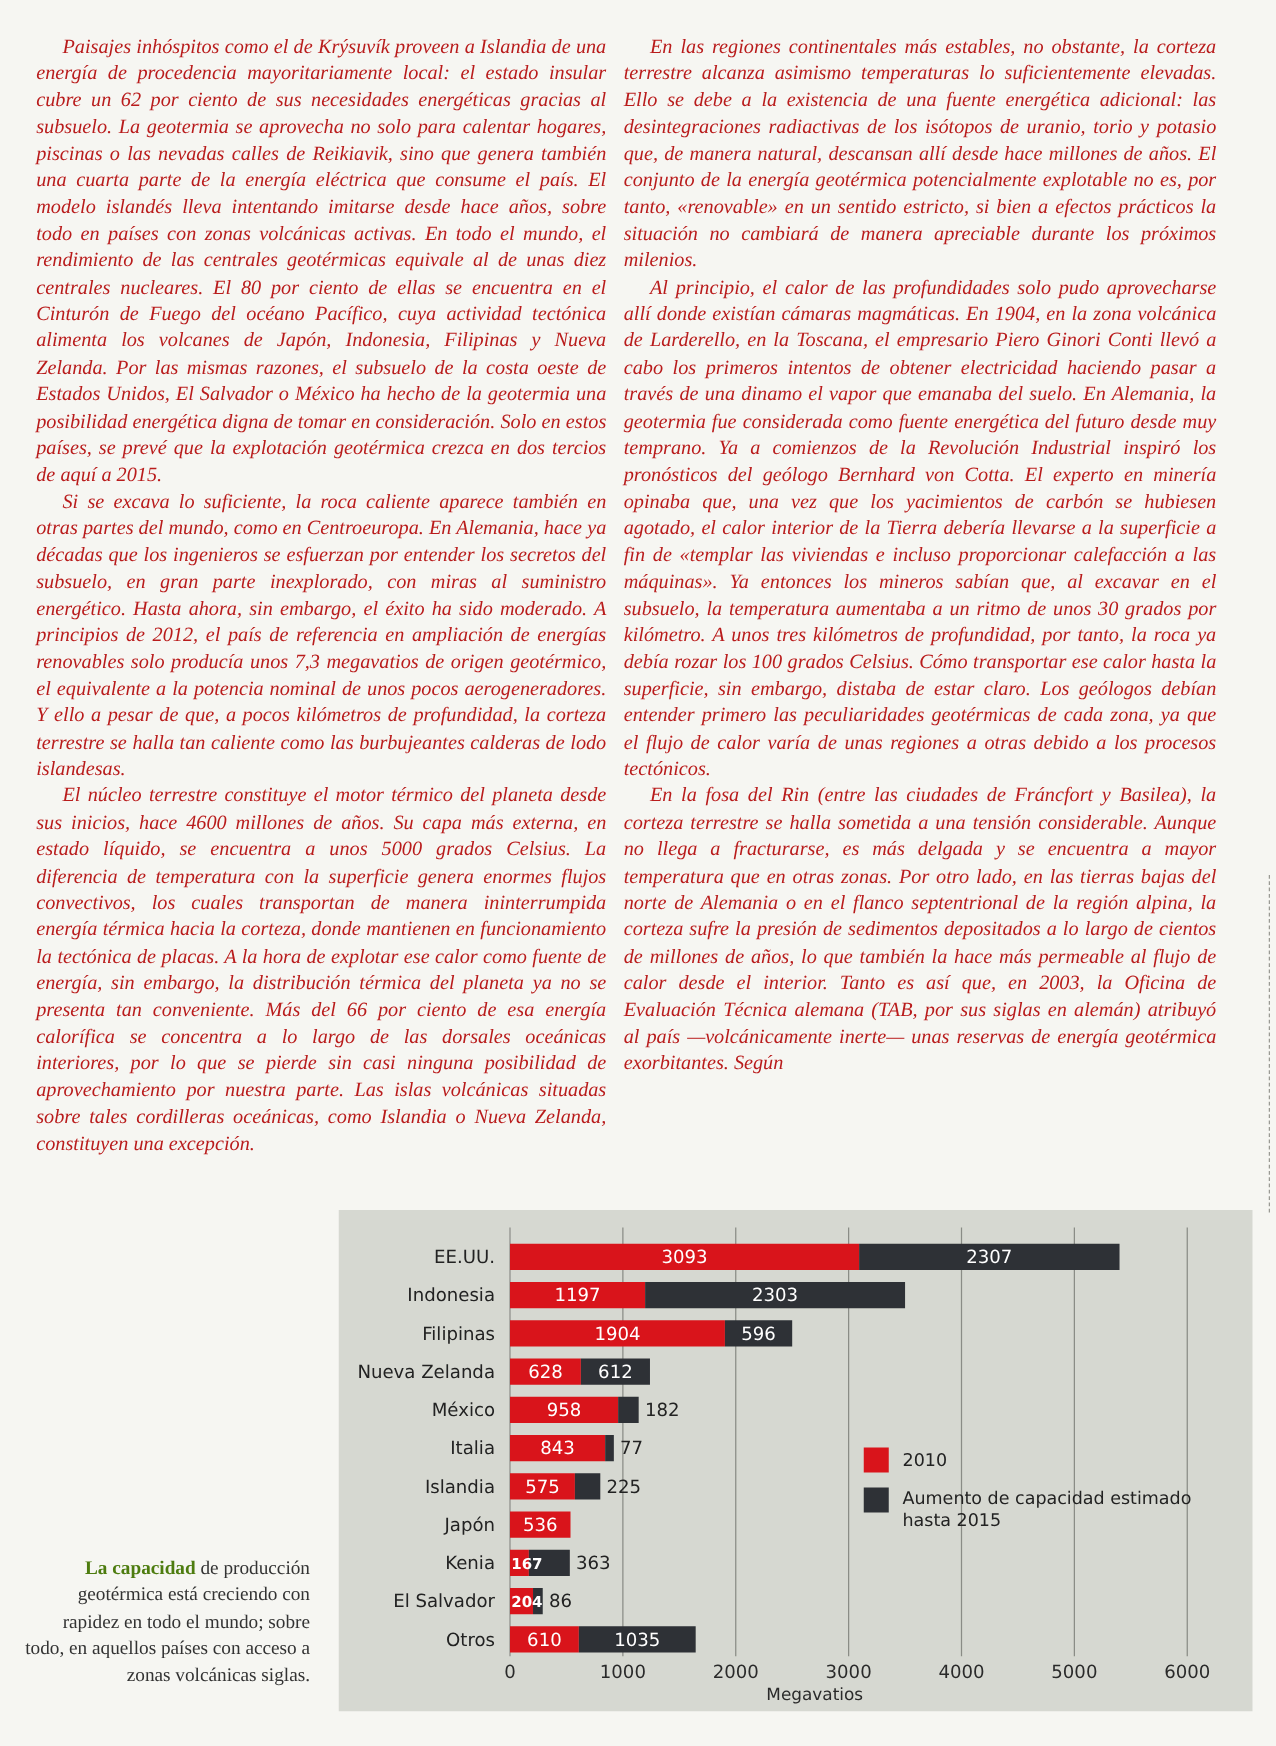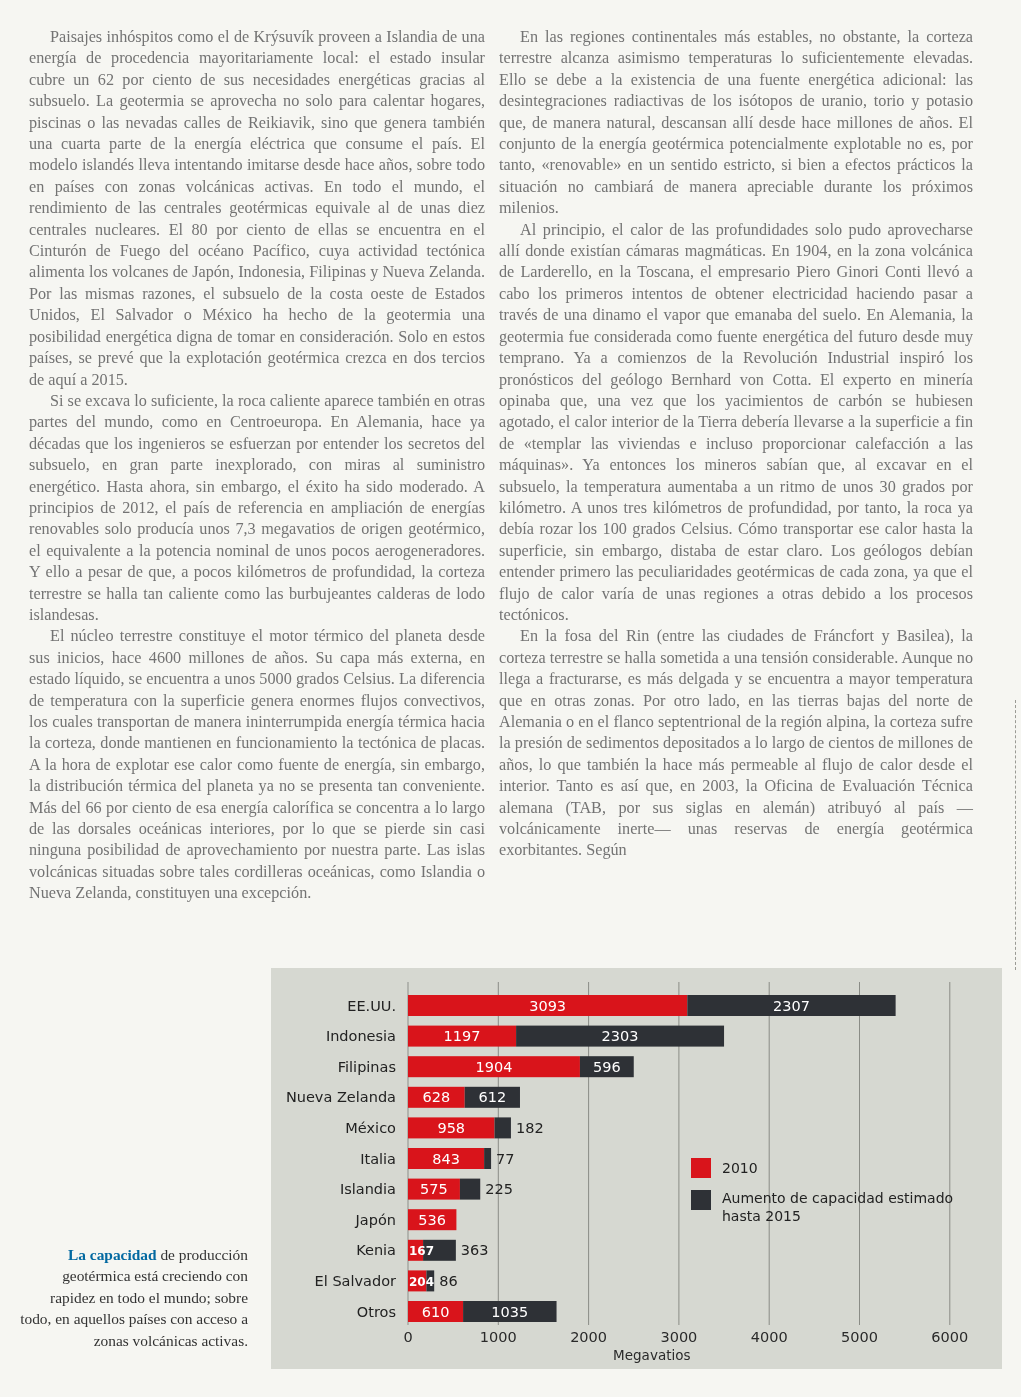--- a/index.html
+++ b/index.html
@@ -5,35 +5,35 @@
   html, body { margin: 0; padding: 0; }
   body {
     width: 1021px; height: 1397px; position: relative; overflow: hidden;
     background: #f6f6f2; color: #2a2a2a;
     font-family: "DejaVu Serif", "Liberation Serif", serif;
   }
   .col {
     position: absolute; top: 27px; width: 456px;
     font-family: "Liberation Serif", "DejaVu Serif", serif;
     font-size: 16.2px; line-height: 21.4px; text-align: justify;
-    hyphens: auto; color: #737373;
+    hyphens: auto; color: #b91c1c; font-style: italic;
   }
   .col-left { left: 29px; }
   .col-right { left: 499px; width: 474px; }
   .col p { margin: 0; text-indent: 21px; }
   .fold-line {
     position: absolute; left: 1015px; top: 700px; width: 0; height: 270px;
     border-left: 1px dashed #9a9a94;
   }
   .caption {
     position: absolute; left: 18px; top: 1244px; width: 230px;
     font-family: "Liberation Serif", "DejaVu Serif", serif;
     font-size: 15.4px; line-height: 21.4px; text-align: right; color: #333;
   }
-  .caption .lead { color: #0369a1; font-weight: bold; }
+  .caption .lead { color: #4d7c0f; font-weight: bold; }
   .chart-panel {
     position: absolute; left: 271px; top: 968px; width: 731px; height: 401px;
     background: #d6d8d1;
   }
   .chart-panel svg { position: absolute; left: 0; top: 0; }
   .cat-label, .tick-label, .axis-title, .legend-label, .val-label {
     font-family: "DejaVu Sans", "Liberation Sans", sans-serif;
   }
 </style>
 </head>
@@ -47,21 +47,21 @@
 
 <div class="col col-right">
   <p>En las regiones continentales más estables, no obstante, la corteza terrestre alcanza asimismo temperaturas lo suficientemente elevadas. Ello se debe a la existencia de una fuente energética adicional: las desintegraciones radiactivas de los isótopos de uranio, torio y potasio que, de manera natural, descansan allí desde hace millones de años. El conjunto de la energía geotérmica potencialmente explotable no es, por tanto, «renovable» en un sentido estricto, si bien a efectos prácticos la situación no cambiará de manera apreciable durante los próximos milenios.</p>
   <p>Al principio, el calor de las profundidades solo pudo aprovecharse allí donde existían cámaras magmáticas. En 1904, en la zona volcánica de Larderello, en la Toscana, el empresario Piero Ginori Conti llevó a cabo los primeros intentos de obtener electricidad haciendo pasar a través de una dinamo el vapor que emanaba del suelo. En Alemania, la geotermia fue considerada como fuente energética del futuro desde muy temprano. Ya a comienzos de la Revolución Industrial inspiró los pronósticos del geólogo Bernhard von Cotta. El experto en minería opinaba que, una vez que los yacimientos de carbón se hubiesen agotado, el calor interior de la Tierra debería llevarse a la superficie a fin de «templar las viviendas e incluso proporcionar calefacción a las máquinas». Ya entonces los mineros sabían que, al excavar en el subsuelo, la temperatura aumentaba a un ritmo de unos 30 grados por kilómetro. A unos tres kilómetros de profundidad, por tanto, la roca ya debía rozar los 100 grados Celsius. Cómo transportar ese calor hasta la superficie, sin embargo, distaba de estar claro. Los geólogos debían entender primero las peculiaridades geotérmicas de cada zona, ya que el flujo de calor varía de unas regiones a otras debido a los procesos tectónicos.</p>
   <p>En la fosa del Rin (entre las ciudades de Fráncfort y Basilea), la corteza terrestre se halla sometida a una tensión considerable. Aunque no llega a fracturarse, es más delgada y se encuentra a mayor temperatura que en otras zonas. Por otro lado, en las tierras bajas del norte de Alemania o en el flanco septentrional de la región alpina, la corteza sufre la presión de sedimentos depositados a lo largo de cientos de millones de años, lo que también la hace más permeable al flujo de calor desde el interior. Tanto es así que, en 2003, la Oficina de Evaluación Técnica alemana (TAB, por sus siglas en alemán) atribuyó al país —volcánicamente inerte— unas reservas de energía geotérmica exorbitantes. Según</p>
 </div>
 
 <div class="fold-line"></div>
 
 <div class="caption">
-  <span class="lead">La capacidad</span><span> de producción geotérmica está creciendo con rapidez en todo el mundo; sobre todo, en aquellos países con acceso a zonas volcánicas activas.</span>
+  <span class="lead">La capacidad</span><span> de producción geotérmica está creciendo con rapidez en todo el mundo; sobre todo, en aquellos países con acceso a zonas volcánicas siglas.</span>
 </div>
 
 <div class="chart-panel">
   <svg id="chart-svg" width="731" height="401">
       <line x1="137" x2="137" y1="14" y2="357" stroke="#8d8f8a" stroke-width="1"></line>
       <text x="137" y="374" text-anchor="middle" font-size="14.5" fill="#2a2a2a" class="tick-label">0</text>
       <line x1="227.3" x2="227.3" y1="14" y2="357" stroke="#8a8c86" stroke-width="1"></line>
       <text x="227.3" y="374" text-anchor="middle" font-size="14.5" fill="#2a2a2a" class="tick-label">1000</text>
       <line x1="317.6" x2="317.6" y1="14" y2="357" stroke="#8a8c86" stroke-width="1"></line>
       <text x="317.6" y="374" text-anchor="middle" font-size="14.5" fill="#2a2a2a" class="tick-label">2000</text>

